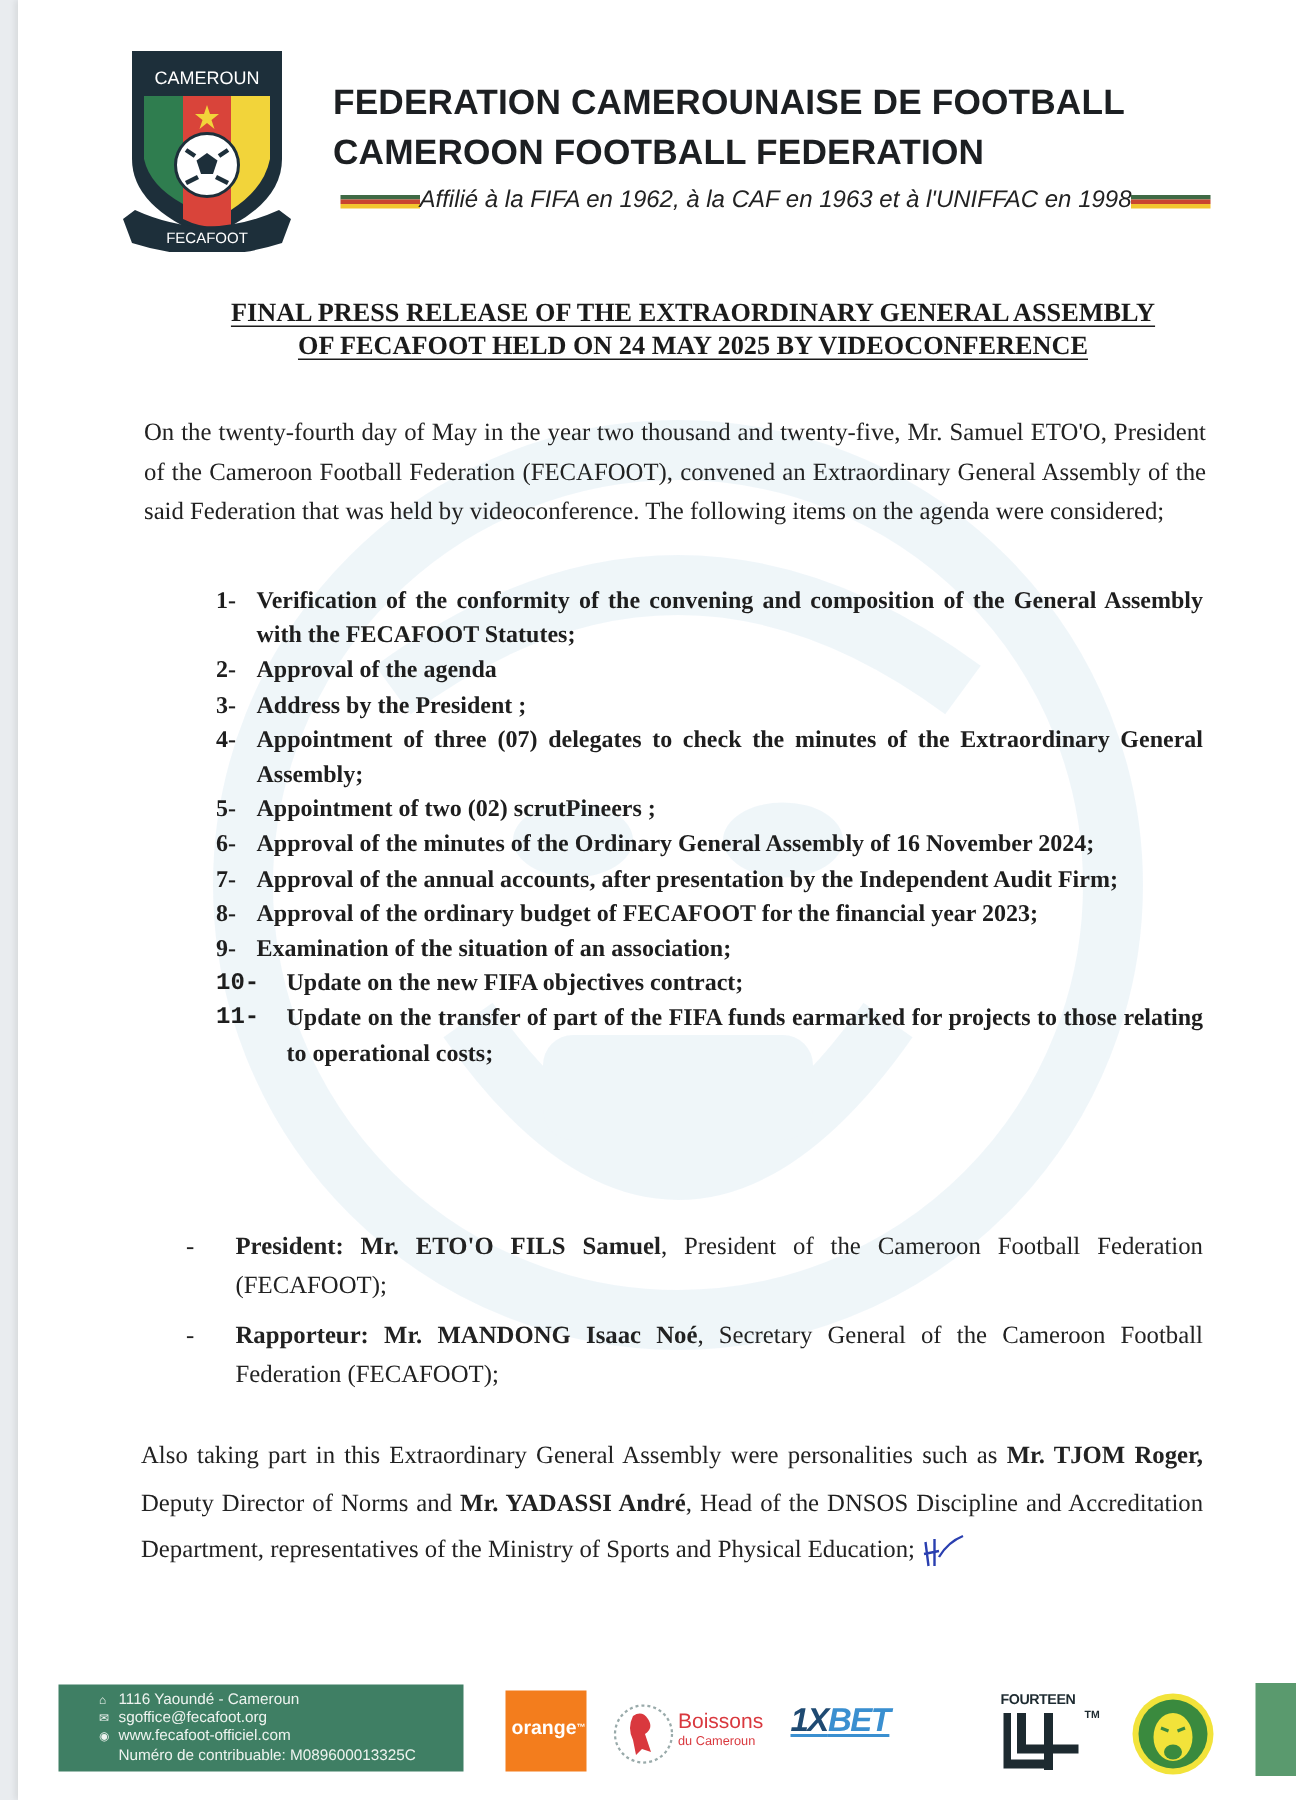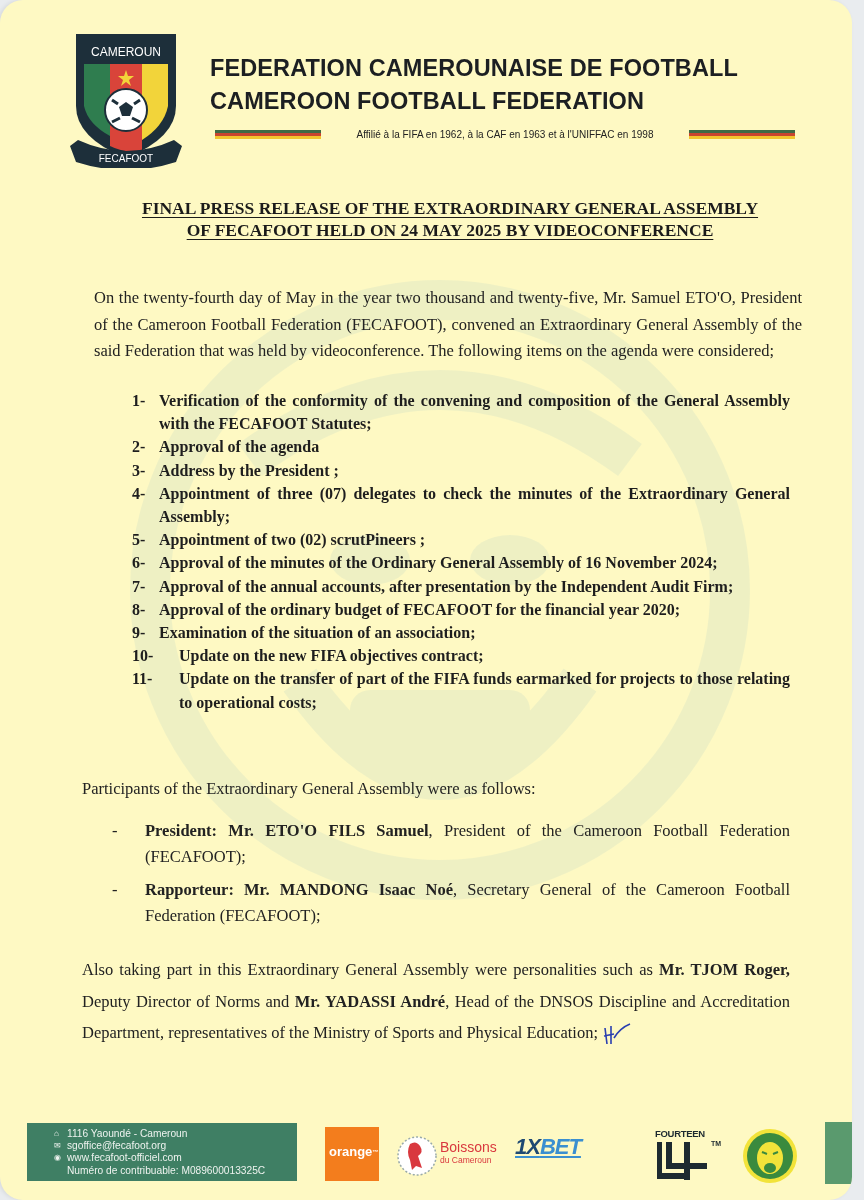--- a/index.html
+++ b/index.html
@@ -3,45 +3,44 @@
 <meta charset="utf-8">
 <style>
   html, body { margin: 0; padding: 0; }
   body {
     width: 864px; height: 1200px; overflow: hidden;
     background: #e9ecef;
     font-family: "Liberation Sans", sans-serif;
     position: relative;
   }
   .page {
-    position: absolute; left: 0; top: 0; width: 852px; height: 1200px;
-    background: #fef9c3;
+    position: absolute; left: 12px; top: 0; width: 852px; height: 1200px;
+    background: #ffffff;
     box-shadow: -2px 0 4px rgba(0,0,0,0.08);
     overflow: hidden;
-    border-radius: 23px;
   }
   
   .watermark {
     position: absolute; left: 120px; top: 260px; width: 640px; height: 720px;
     opacity: 0.09; pointer-events: none;
   }
   
   .logo { position: absolute; left: 68px; top: 28px; width: 116px; height: 140px; }
   .org-title {
     position: absolute; left: 210px; top: 52px; width: 590px;
     font-weight: bold; font-size: 23.5px; line-height: 33px;
     color: #1c1f22; letter-spacing: 0.1px;
   }
   .affil-row {
     position: absolute; left: 215px; top: 126px; width: 580px; height: 16px;
     display: flex; align-items: center; justify-content: space-between;
   }
   .flagbar { width: 106px; height: 9px; display: flex; flex-direction: column; }
   .flagbar i { display: block; height: 3px; }
-  .affil-text { font-size: 10px; color: #222; white-space: nowrap; }
+  .affil-text { font-size: 16px; color: #222; white-space: nowrap; font-style: italic; }
 
   
   .doc-title {
     position: absolute; left: 100px; top: 197px; width: 700px;
     text-align: center; font-family: "Liberation Serif", serif; font-weight: bold;
     font-size: 17.5px; line-height: 22px; color: #1b1b1b;
     text-decoration: underline; text-underline-offset: 3px;
   }
   .doc-title span { display: block; }
 
@@ -54,21 +53,21 @@
   }
   .agenda {
     position: absolute; left: 132px; top: 389px; width: 658px;
     margin: 0; padding: 0; list-style: none;
   }
   .agenda li {
     font-family: "Liberation Serif", serif; font-weight: bold; font-size: 16px;
     line-height: 23.2px; color: #1e1e1e; display: flex; text-align: justify;
   }
   .agenda li .num { width: 27px; flex: 0 0 27px; }
-  .agenda li.wide .num { width: 47px; flex: 0 0 47px; }
+  .agenda li.wide .num { width: 47px; flex: 0 0 47px; font-family: Liberation Mono, monospace; }
   .agenda li .txt { flex: 1; }
 
   .participants-intro { position: absolute; left: 82px; top: 776px; width: 708px; line-height: 26px; }
   .participants {
     position: absolute; left: 112px; top: 818px; width: 678px; margin: 0; padding: 0; list-style: none;
   }
   .participants li {
     display: flex; line-height: 26px; margin-bottom: 7px;
   }
   .participants li .dash { width: 33px; flex: 0 0 33px; }
@@ -155,21 +154,21 @@
         <i style="background:#c9452f"></i>
         <i style="background:#f2c62f"></i>
     </div>
   </div>
 
   <div class="doc-title">
     <span>FINAL PRESS RELEASE OF THE EXTRAORDINARY GENERAL ASSEMBLY</span>
     <span>OF FECAFOOT HELD ON 24 MAY 2025 BY VIDEOCONFERENCE</span>
   </div>
 
-  <p class="intro body-text" style="margin:12px">On the twenty-fourth day of May in the year two thousand and twenty-five, Mr. Samuel ETO'O, President of the Cameroon Football Federation (FECAFOOT), convened an Extraordinary General Assembly of the said Federation that was held by videoconference. The following items on the agenda were considered;</p>
+  <p class="intro body-text" style="margin:2px">On the twenty-fourth day of May in the year two thousand and twenty-five, Mr. Samuel ETO'O, President of the Cameroon Football Federation (FECAFOOT), convened an Extraordinary General Assembly of the said Federation that was held by videoconference. The following items on the agenda were considered;</p>
 
   <ol class="agenda">
     <li>
         <span class="num">1-</span>
         <span class="txt">Verification of the conformity of the convening and composition of the General Assembly with the FECAFOOT Statutes;</span>
       </li>
     <li>
         <span class="num">2-</span>
         <span class="txt">Approval of the agenda</span>
       </li>
@@ -188,37 +187,36 @@
     <li>
         <span class="num">6-</span>
         <span class="txt">Approval of the minutes of the Ordinary General Assembly of 16 November 2024;</span>
       </li>
     <li>
         <span class="num">7-</span>
         <span class="txt">Approval of the annual accounts, after presentation by the Independent Audit Firm;</span>
       </li>
     <li>
         <span class="num">8-</span>
-        <span class="txt">Approval of the ordinary budget of FECAFOOT for the financial year 2020;</span>
+        <span class="txt">Approval of the ordinary budget of FECAFOOT for the financial year 2023;</span>
       </li>
     <li>
         <span class="num">9-</span>
         <span class="txt">Examination of the situation of an association;</span>
       </li>
     <li class="wide">
         <span class="num">10-</span>
         <span class="txt">Update on the new FIFA objectives contract;</span>
       </li>
     <li class="wide" style="padding-left:0">
         <span class="num">11-</span>
         <span class="txt" style="margin-left:-26px;padding-left:26px;text-indent:0">Update on the transfer of part of the FIFA funds earmarked for projects to those relating to operational costs;</span>
       </li>
   </ol>
 
-  <p class="participants-intro body-text" style="margin:0">Participants of the Extraordinary General Assembly were as follows:</p>
 
   <ul class="participants body-text">
     <li>
       <span class="dash">-</span>
       <span class="ptxt"><b>President: Mr. ETO'O FILS Samuel</b><span>, President of the Cameroon Football Federation (FECAFOOT);</span></span>
     </li>
     <li>
       <span class="dash">-</span>
       <span class="ptxt"><b>Rapporteur: Mr. MANDONG Isaac Noé</b><span>, Secretary General of the Cameroon Football Federation (FECAFOOT);</span></span>
     </li>

